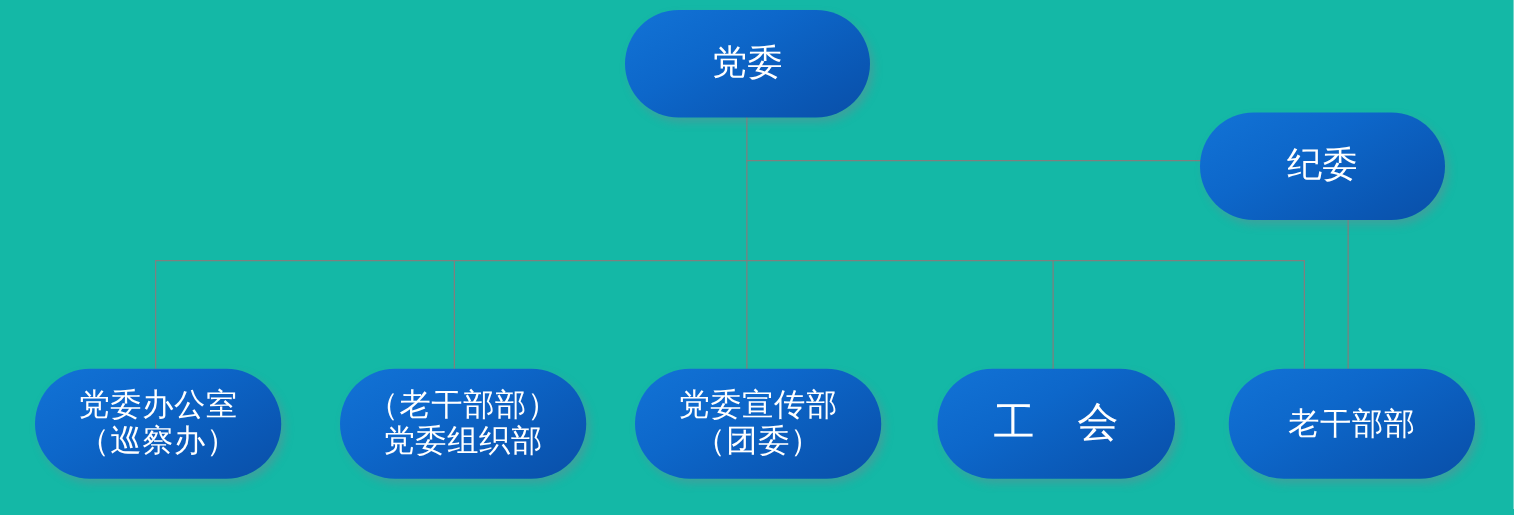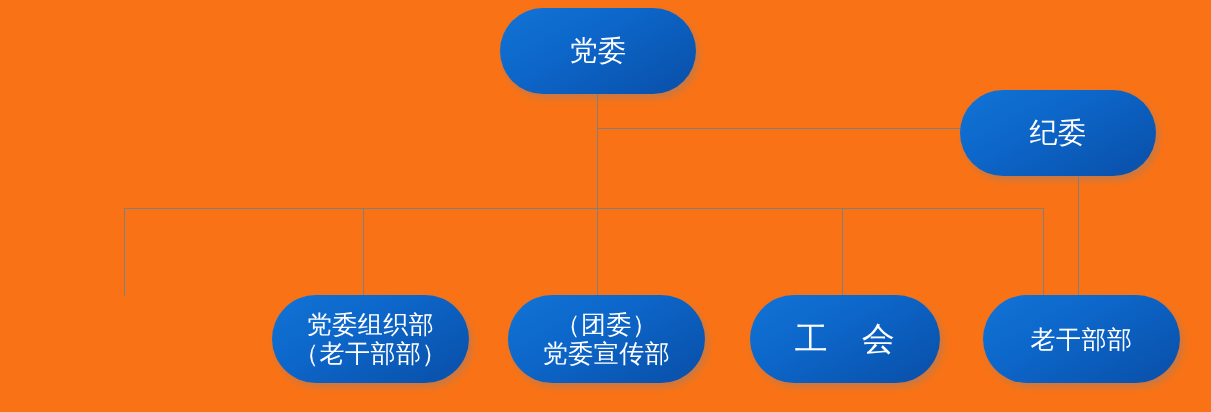--- a/index.html
+++ b/index.html
@@ -7,21 +7,21 @@
     padding: 0;
     background: #ffffff;
   }
   body {
     font-family: "Liberation Serif", "DejaVu Serif", serif;
   }
   #org-chart {
     position: relative;
     width: 1211px;
     height: 412px;
-    background: #f97316;
+    background: #14b8a6;
     overflow: hidden;
   }
 
   
   .conn {
     position: absolute;
     background: #7f7f7f;
   }
   .conn.v { width: 1px; }
   .conn.h { height: 1px; }
@@ -76,29 +76,33 @@
   <div class="conn v" style="left:1078px; top:175px; height:121px;"></div>
 
   <div class="node node-top">
     <span class="line">党委</span>
   </div>
 
   <div class="node node-second">
     <span class="line">纪委</span>
   </div>
 
+  <div class="node node-leaf leaf-1">
+    <span class="line">党委办公室</span>
+    <span class="line">（巡察办）</span>
+  </div>
 
   <div class="node node-leaf leaf-2">
+    <span class="line">（老干部部）</span>
     <span class="line">党委组织部</span>
-    <span class="line">（老干部部）</span>
   </div>
 
   <div class="node node-leaf leaf-3">
+    <span class="line">党委宣传部</span>
     <span class="line">（团委）</span>
-    <span class="line">党委宣传部</span>
   </div>
 
   <div class="node node-leaf leaf-4">
     <span class="line">工　会</span>
   </div>
 
   <div class="node node-leaf leaf-5">
     <span class="line">老干部部</span>
   </div>
 

